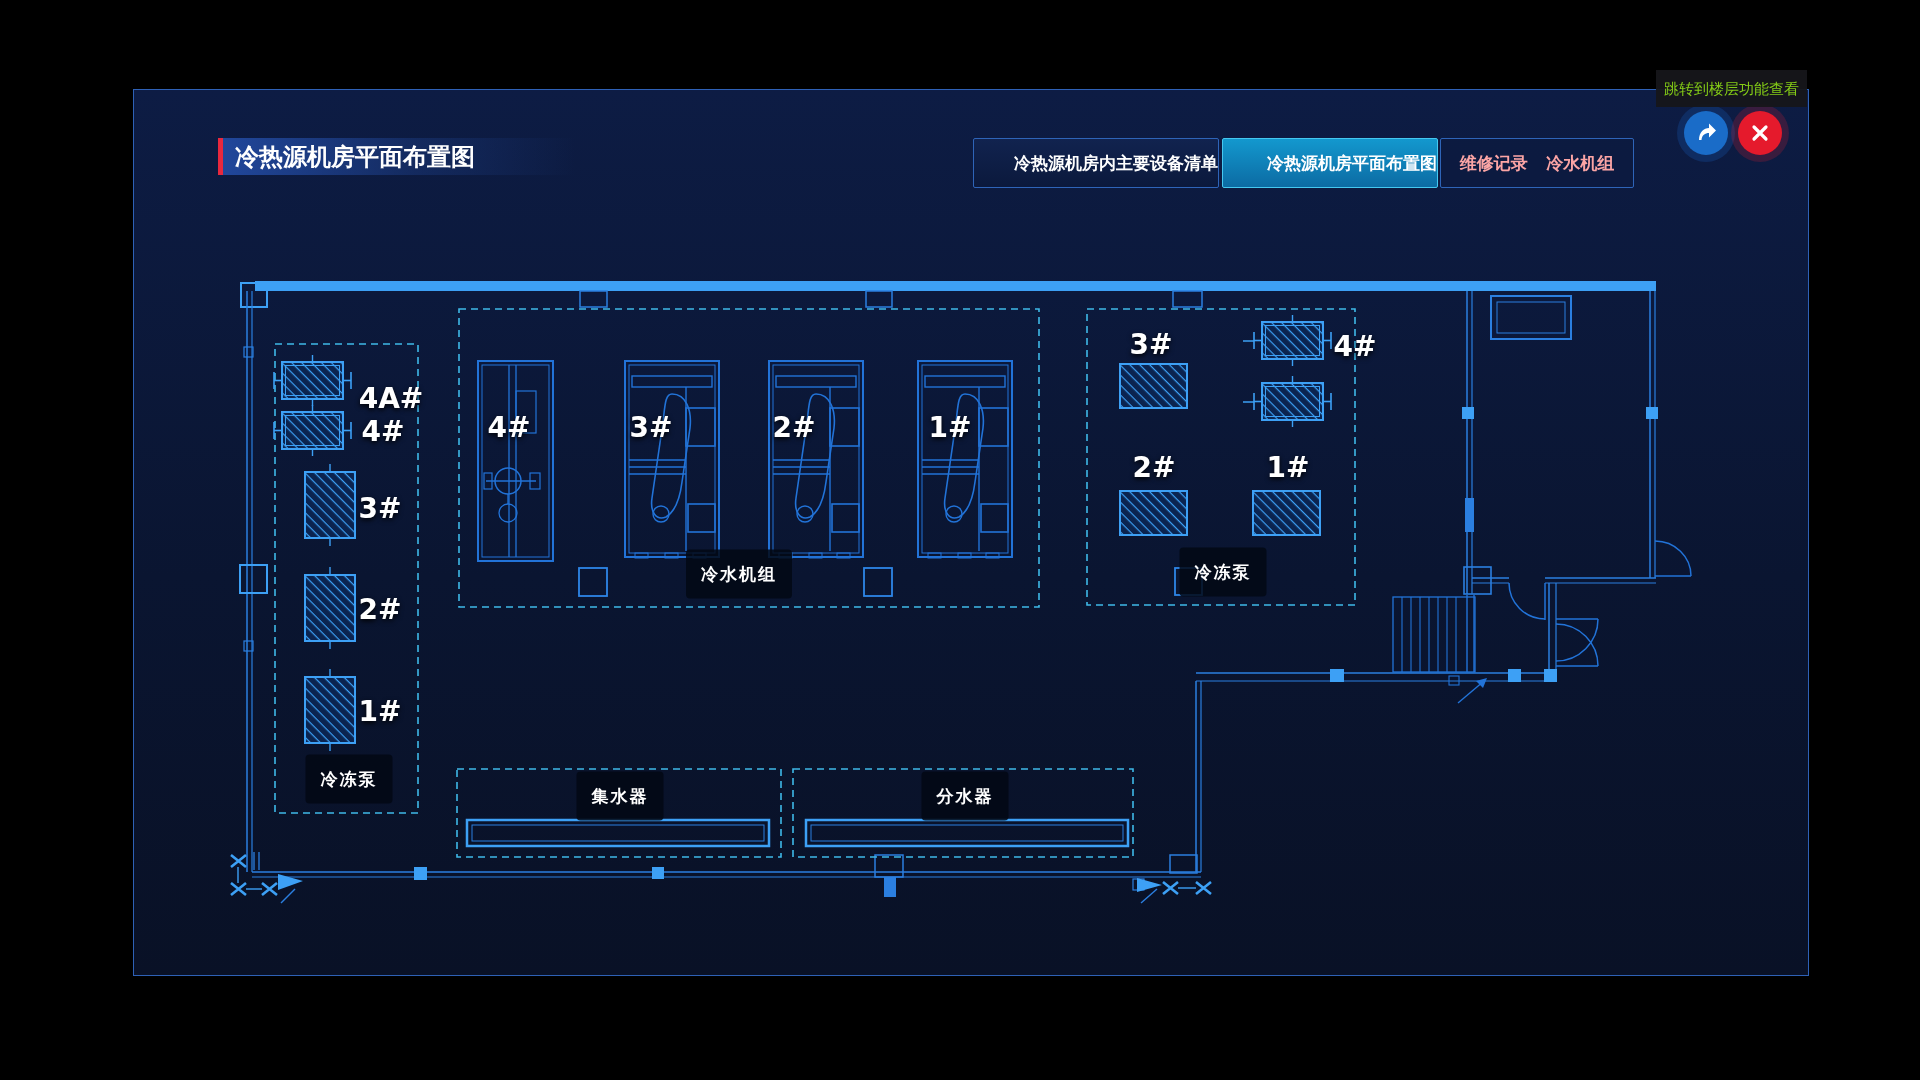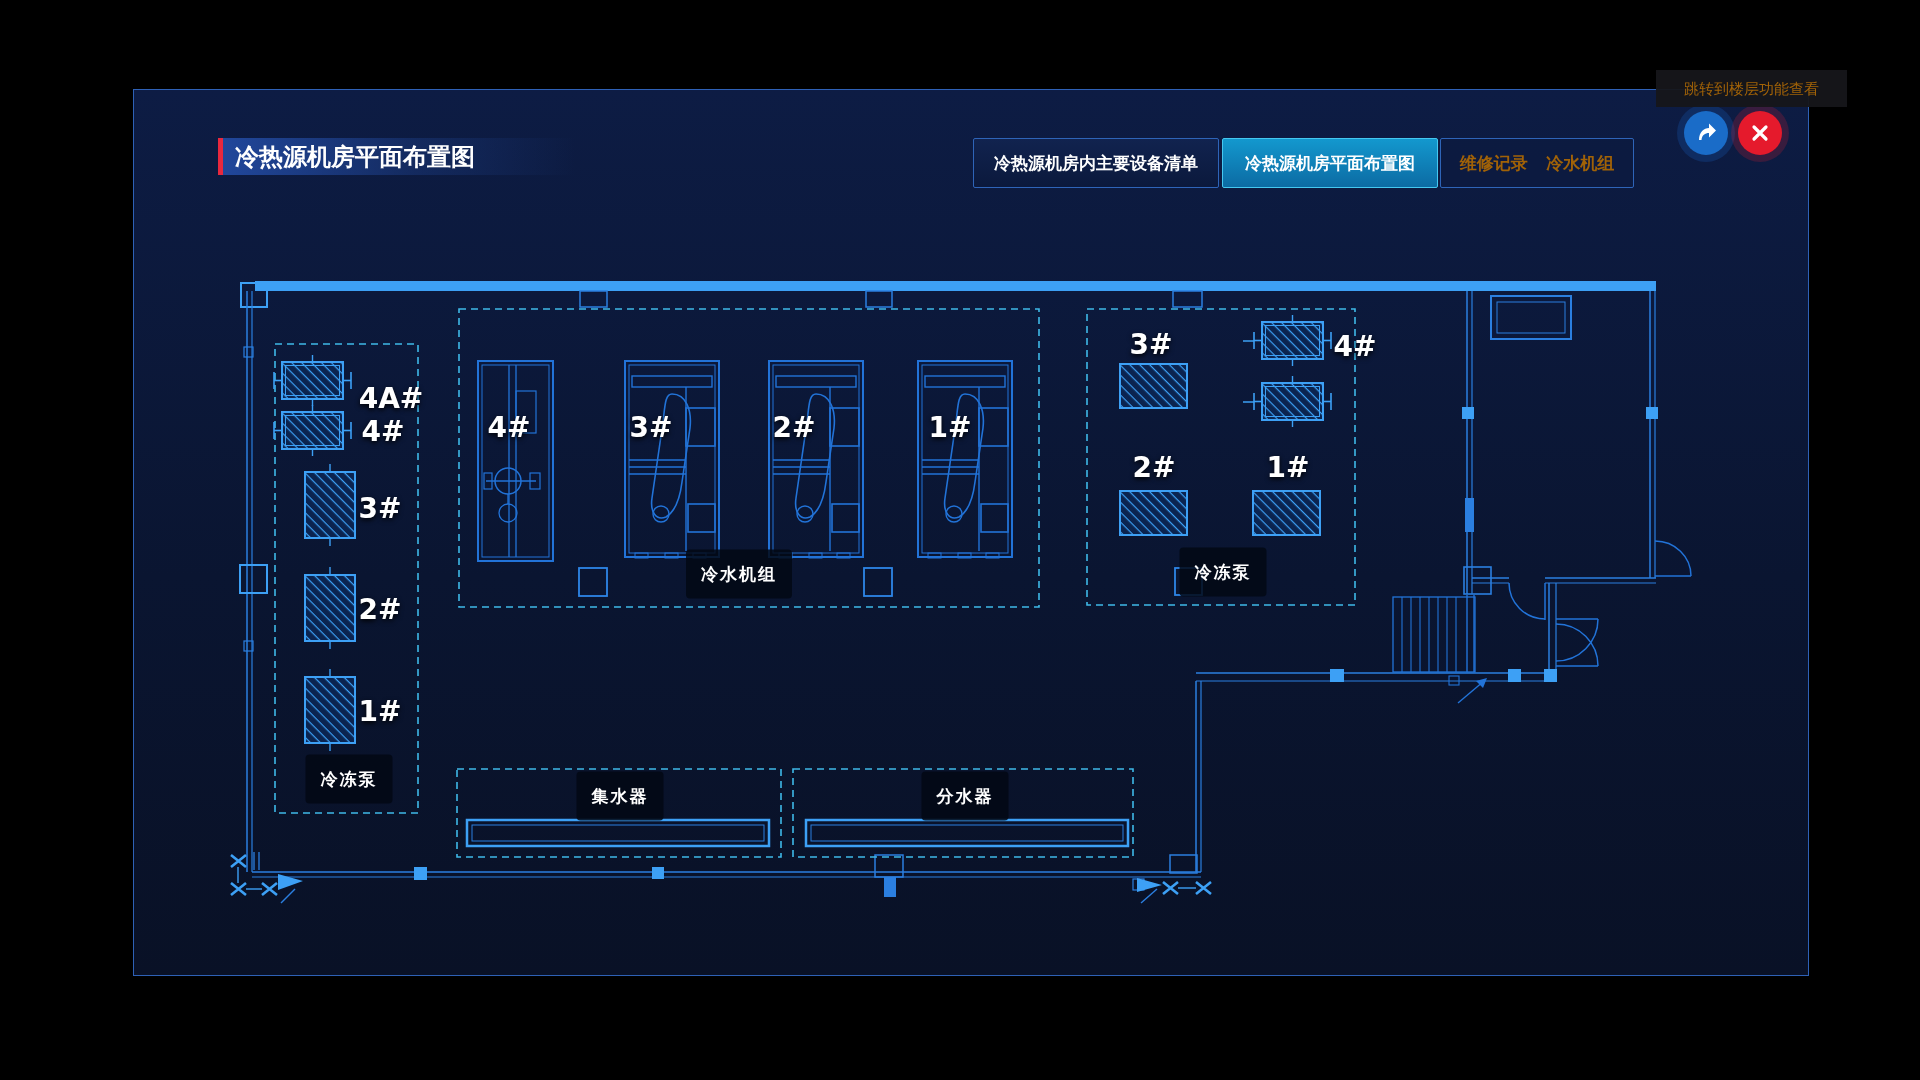--- a/index.html
+++ b/index.html
@@ -8,35 +8,35 @@
   .panel{position:absolute;left:133px;top:89px;width:1676px;height:887px;
          background:linear-gradient(180deg,#0d1c44 0%,#0a1531 55%,#091126 100%);
          border:1px solid #2e61b6;box-sizing:border-box;}
   
   .title-bar{position:absolute;left:218px;top:138px;width:5px;height:37px;background:#e8283e;z-index:4;}
   .title-box{position:absolute;left:223px;top:138px;width:340px;height:37px;line-height:37px;
              background:linear-gradient(90deg,rgba(35,76,165,.9) 0%,rgba(28,60,130,.45) 55%,rgba(28,60,130,0) 100%);
              color:#fff;font-size:24px;font-weight:bold;padding-left:12px;z-index:4;white-space:nowrap;}
   
   .tab{position:absolute;top:138px;height:50px;box-sizing:border-box;display:flex;align-items:center;
-       justify-content:center;color:#fff;font-size:17px;font-weight:bold;cursor:pointer;z-index:4;white-space:nowrap;}
+       justify-content:flex-end;color:#fff;font-size:17px;font-weight:bold;cursor:pointer;z-index:4;white-space:nowrap;}
   .tab-plain{border:1px solid #2e64b8;background:linear-gradient(180deg,#11234f,#0b193c);border-radius:2px;}
   .tab-active{border:1px solid #45c8f0;background:linear-gradient(180deg,#1398ce,#0c6ba3);border-radius:2px;}
   .tab-group{position:absolute;top:138px;height:50px;box-sizing:border-box;border:1px solid #2e64b8;
              background:rgba(12,27,64,.75);display:flex;align-items:center;justify-content:space-evenly;
              z-index:4;border-radius:2px;}
-  .tab-group span{color:#a16207;font-size:17px;font-weight:bold;cursor:pointer;white-space:nowrap;text-align:center;}
+  .tab-group span{color:#fca5a5;font-size:17px;font-weight:bold;cursor:pointer;white-space:nowrap;text-align:center;}
   
   .roundbtn{position:absolute;top:111px;width:44px;height:44px;border-radius:50%;display:flex;
             align-items:center;justify-content:center;cursor:pointer;z-index:5;}
   .btn-share{left:1684px;background:#1a6cc8;box-shadow:0 0 0 7px rgba(23,80,165,.32);}
   .btn-close{left:1738px;background:#e51a2c;box-shadow:0 0 0 7px rgba(215,30,50,.22);}
   
-  .tooltip{position:absolute;left:1656px;top:70px;height:37px;line-height:37px;padding:0 28px;
-           background:rgba(22,22,26,.95);color:#a16207;font-size:15px;z-index:6;white-space:nowrap;}
+  .tooltip{position:absolute;left:1656px;top:70px;height:37px;line-height:37px;padding:0 8px;
+           background:rgba(22,22,26,.95);color:#84cc16;font-size:15px;z-index:6;white-space:nowrap;}
   
   .ulabel{position:absolute;transform:translate(-50%,-50%);color:#fff;font-weight:bold;font-size:28px;
           text-shadow:0 2px 5px rgba(0,0,0,.95);z-index:3;white-space:nowrap;
           font-family:"DejaVu Sans","Liberation Sans",sans-serif;}
   .chip{position:absolute;transform:translate(-50%,-50%);background:rgba(2,8,20,.85);color:#fff;
         font-size:17px;font-weight:bold;padding:13px 15px;border-radius:4px;z-index:3;
         letter-spacing:2px;white-space:nowrap;}
   .fp-svg{position:absolute;left:225px;top:265px;z-index:2;}
 </style>
 </head>

